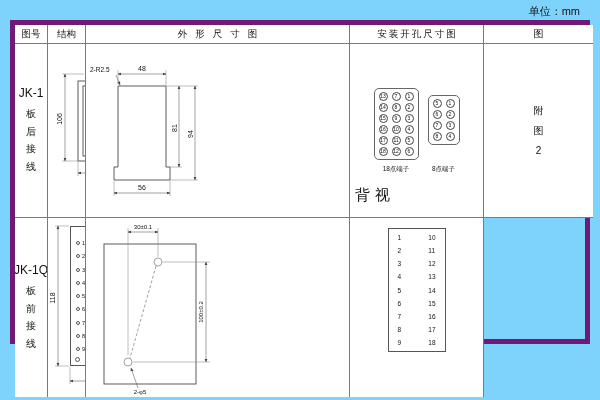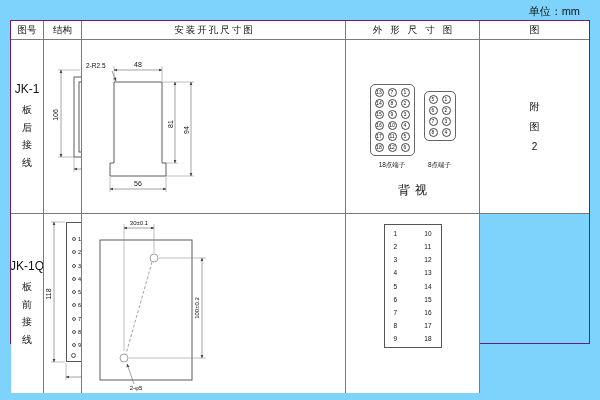--- a/index.html
+++ b/index.html
@@ -1,20 +1,20 @@
 <!DOCTYPE html>
 <html><head>
 <meta charset="utf-8">
 <style>
   *{margin:0;padding:0;box-sizing:border-box}
   html,body{width:600px;height:400px}
   body{background:#fff;font-family:"Liberation Sans","DejaVu Sans",sans-serif;color:#222;overflow:hidden}
   .sheet{position:relative;width:600px;height:400px;background:#7dd3fc}
   .unit{position:absolute;top:4px;right:20px;font-size:11px;color:#111}
-  .tbl{position:absolute;left:10px;top:20px;width:580px;height:324px;border:1px solid #701a75;
+  .tbl{position:absolute;left:10px;top:20px;width:580px;height:324px;border:5px solid #701a75;
        display:grid;grid-template-columns:33px 38px 264px 134px 109px;grid-template-rows:19px 174px 179px}
   .cell{border-right:1px solid #7a7a7a;border-bottom:1px solid #7a7a7a;position:relative;overflow:hidden;background:#fff}
   .cell:nth-child(5n){border-right:none}
   .cell:nth-child(n+11){border-bottom:none}
   .head{display:flex;align-items:center;justify-content:center;font-size:9.5px;color:#111;white-space:nowrap}
   .sp8{letter-spacing:8px;padding-left:8px}
   .sp2{letter-spacing:2px;padding-left:2px}
   .sp3{letter-spacing:3px;padding-left:3px}
   .vert{display:flex;align-items:center;justify-content:center;text-align:center;
         white-space:pre-line;font-size:10px;line-height:2;color:#111}
@@ -32,21 +32,21 @@
   svg text.t6{font-size:6px}
   
   .termwrap{display:flex;justify-content:center;align-items:flex-start;gap:9px;margin-top:44px}
   .tcol{display:flex;flex-direction:column;align-items:center;height:86px}
   .tgrid{display:grid;gap:2px 4px;border:1px solid #666;border-radius:5px;padding:3px 4px;background:#fff}
   .g18{grid-template-columns:repeat(3,9px)}
   .g8{grid-template-columns:repeat(2,9px);margin-top:7px}
   .tcircle{width:9px;height:9px;border:1px solid #444;border-radius:50%;font-size:5px;line-height:7.5px;
            text-align:center;color:#111;display:block}
   .tlabel{font-size:6.5px;margin-top:auto;white-space:nowrap;color:#111}
-  .viewlabel{text-align:center;font-size:12px;margin-top:12px;letter-spacing:5px;padding-left:5px;color:#111}
+  .viewlabel{text-align:left;font-size:15px;margin-top:12px;letter-spacing:5px;padding-left:5px;color:#111}
   
   .outcell{display:flex;align-items:flex-start}
   .panelwrap{position:relative;width:102px;height:178px;flex:none}
   .paneldims{position:absolute;left:0;top:0}
   .panelbox{position:absolute;left:22px;top:8px;width:60px;height:140px;border:1px solid #555;background:#fff}
   .hole{position:absolute;width:5px;height:5px;border:1px solid #555;border-radius:50%}
   .hole.tr{right:4px;top:3px}
   .hole.bl{left:4px;bottom:3px}
   .pcol{position:absolute;top:13px;bottom:13px;display:flex;flex-direction:column;justify-content:space-between}
   .pcol.pl{left:5px}
@@ -67,24 +67,24 @@
 
   <div class="tbl">
 
     <div class="cell head">
       <span>图号</span>
     </div>
     <div class="cell head">
       <span>结构</span>
     </div>
     <div class="cell head">
+      <span class="sp8">外形尺寸图</span>
+    </div>
+    <div class="cell head">
       <span class="sp2">安装开孔尺寸图</span>
-    </div>
-    <div class="cell head">
-      <span class="sp8">外形尺寸图</span>
     </div>
 
     <div class="cell vert">
       <span>附
 图
 2</span>
     </div>
     <div class="cell structcell">
       <div class="model">JK-1</div>
       <div class="wiring">板

